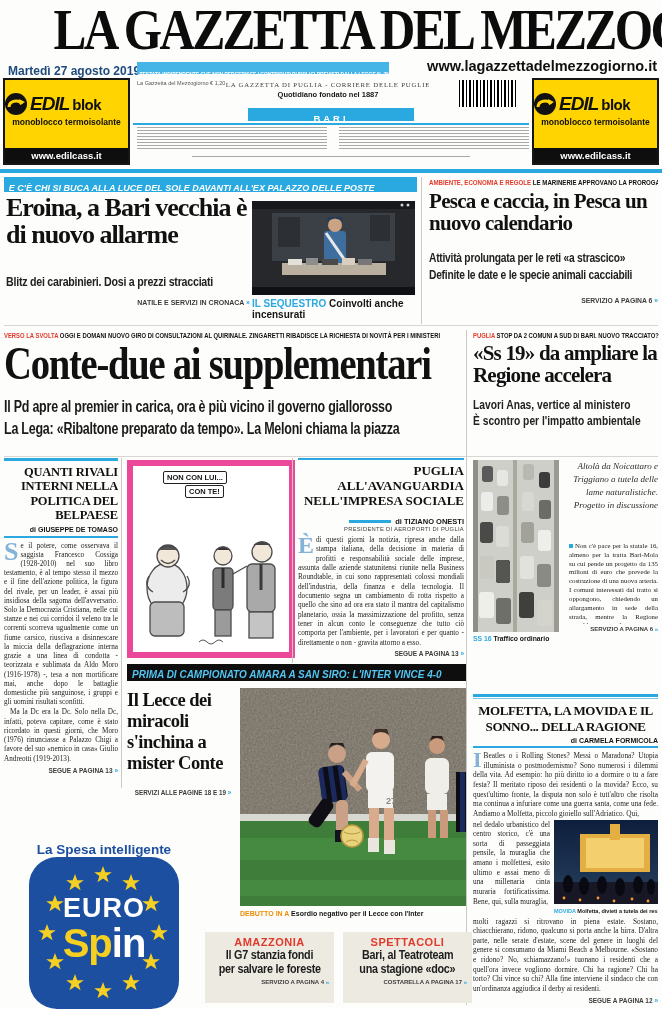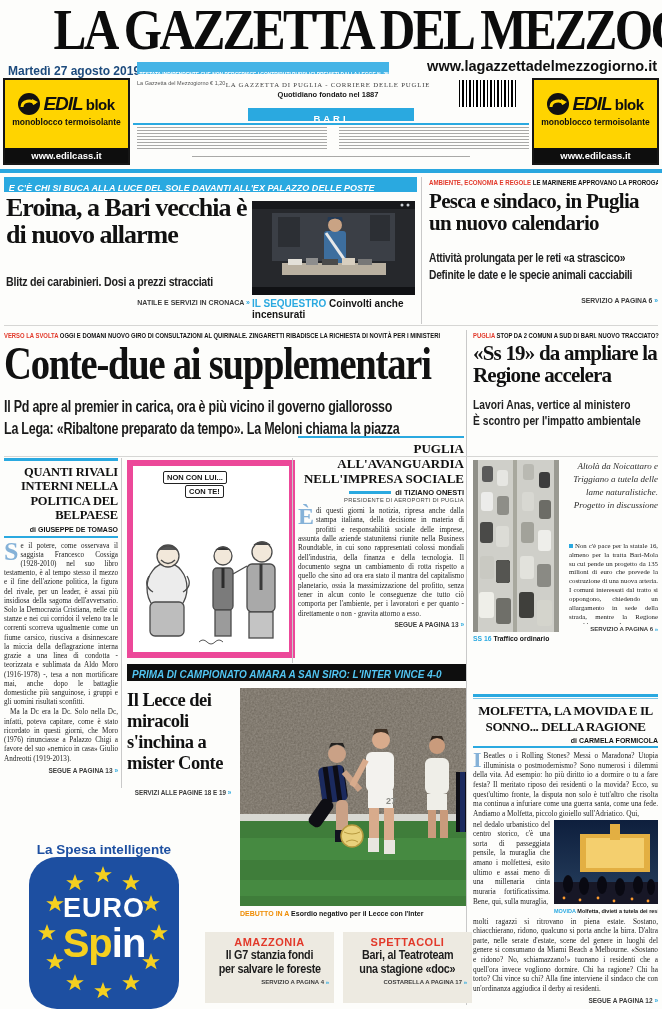--- a/index.html
+++ b/index.html
@@ -28,21 +28,21 @@
   #masthead{top:0;left:0;width:662px;height:60px;text-align:center;}
   #masthead span{display:inline-block;font-family:"Liberation Serif",serif;font-weight:bold;font-size:56px;
     letter-spacing:-3px;line-height:60px;transform:scaleX(.88);transform-origin:50% 50%;white-space:nowrap;color:#0c0c0c;}
   #dateline{left:8px;top:64px;font-size:12px;font-weight:bold;color:#1c4a7c;}
   #indep{left:137px;top:62px;width:252px;height:12px;background:#45b4e6;overflow:hidden;}
   #indep span{font-size:5.8px;font-weight:bold;color:#fff;line-height:12px;padding-left:3px;}
   #site{right:5px;top:58px;font-size:14.5px;font-weight:bold;color:#101010;}
   
   .ad-edil{top:78px;width:127px;height:87px;background:#ffd400;border:2px solid #161616;box-sizing:border-box;overflow:hidden;}
   #ad-left{left:3px;} #ad-right{left:532px;}
-  .edil-row{display:flex;align-items:center;justify-content:center;gap:3px;margin-top:13px;}
+  .edil-row{display:flex;align-items:center;gap:3px;margin-top:13px;}
   .edil-main{font-size:19px;font-weight:bold;font-style:italic;color:#101010;letter-spacing:-1px;}
   .edil-suffix{font-size:15px;font-weight:bold;color:#101010;letter-spacing:-.5px;}
   .edil-tag{text-align:center;font-size:8.5px;font-weight:bold;color:#101010;margin-top:2px;}
   .edil-bar{position:absolute;bottom:0;left:0;right:0;height:15px;background:#0e0e0e;color:#fff;
             font-size:9.5px;font-weight:bold;text-align:center;line-height:15px;}
   #chead{left:133px;top:78px;width:396px;height:88px;}
   #price{left:4px;top:2px;font-size:5.5px;color:#555;}
   #subtitle{left:70px;top:3px;width:250px;text-align:center;font-size:6.8px;letter-spacing:.8px;color:#3e3e3e;
             font-family:"Liberation Serif",serif;}
   #founded{left:70px;top:12px;width:250px;text-align:center;font-size:7.5px;font-weight:bold;color:#161616;}
@@ -91,24 +91,24 @@
   #col1 .p2{text-indent:6px;margin-top:1px;}
   #col1 .dc{font-size:26px;line-height:20px;}
   #col1 .cta{text-align:right;font-size:6.5px;margin-top:3px;}
   #vr3{left:121px;top:458px;height:330px;}
   #col2{left:127px;top:460px;width:160px;}
   #cartoon{position:relative;width:156px;height:186px;border:6px solid #ec4899;background:#fff;}
   .bub{position:absolute;border:1px solid #222;background:#fff;font-size:7.5px;font-weight:bold;padding:1px 3px;border-radius:2px;}
   #bub1{top:5px;left:30px;} #bub2{top:19px;left:52px;}
   #col2 .cta{display:block;text-align:right;font-size:6.5px;margin-top:11px;}
   #vr4{left:292px;top:458px;height:205px;}
-  #col3{left:298px;top:436px;width:166px;height:200px;overflow:hidden;}
+  #col3{left:298px;top:458px;width:166px;height:200px;overflow:hidden;}
   #col3 .toprule{height:2px;}
   #col3 h3{margin:4px 0 0;text-align:right;font-family:"Liberation Serif",serif;font-size:13px;line-height:1.15;color:#111;}
-  #col3 .byl{text-align:right;font-size:7.5px;font-weight:bold;margin-top:1px;}
+  #col3 .byl{text-align:right;font-size:7.5px;font-weight:bold;margin-top:8px;}
   #col3 .role{text-align:right;font-size:5.8px;color:#444;letter-spacing:.3px;}
   .bylbar{display:inline-block;width:42px;height:3px;background:#2aa9e0;vertical-align:middle;margin-right:4px;}
   #col3 .body{margin-top:4px;font-size:7.2px;line-height:1.3;}
   #col3 .dc{font-size:24px;line-height:19px;}
   #col3 .cta{text-align:right;font-size:6.5px;margin-top:2px;}
   #col4{left:473px;top:458px;width:185px;height:232px;}
   #tr-photo{left:0;top:2px;width:86px;height:172px;}
   #tr-cap{left:0;top:177px;width:110px;font-size:6.8px;}
   #ss-note{left:96px;top:2px;width:89px;text-align:right;font-family:"Liberation Serif",serif;font-style:italic;
            font-size:9px;line-height:1.45;color:#2e2e2e;}
@@ -240,21 +240,21 @@
   </svg>
   <div class="abs cap" id="er-cap">
     <span class="lbl">IL SEQUESTRO</span>
     <span>Coinvolti anche incensurati</span>
   </div>
   <div class="abs vrule" id="vr1"></div>
 
   <div class="abs kick" id="pe-kick">
     <span class="cx cx90"><span class="r">AMBIENTE, ECONOMIA E REGOLE</span> <span>LE MARINERIE APPROVANO LA PROROGA</span></span>
   </div>
-  <div class="abs hl" id="pe-hl">Pesca e sindaco, in Puglia un nuovo calendario</div>
+  <div class="abs hl" id="pe-hl">Pesca e caccia, in Pesca un nuovo calendario</div>
   <div class="abs" id="pe-sub">
     <span class="cx cx82">Attività prolungata per le reti «a strascico»</span><br>
     <span class="cx cx82">Definite le date e le specie animali cacciabili</span>
   </div>
   <div class="abs cta" id="pe-cta">
     <span>SERVIZIO A PAGINA 6</span> <span class="ar">»</span>
   </div>
   <div class="abs hrule" id="hr1"></div>
 
   <div class="abs kick" id="co-kick">

